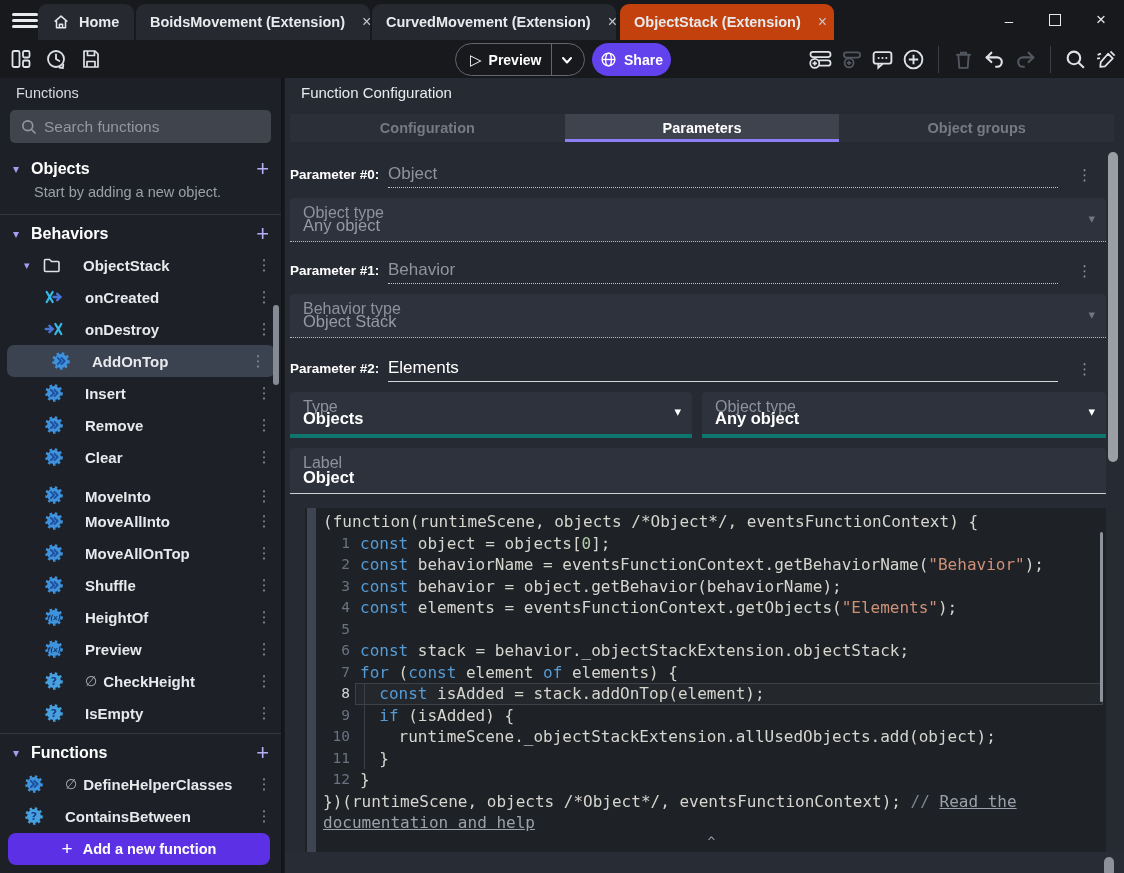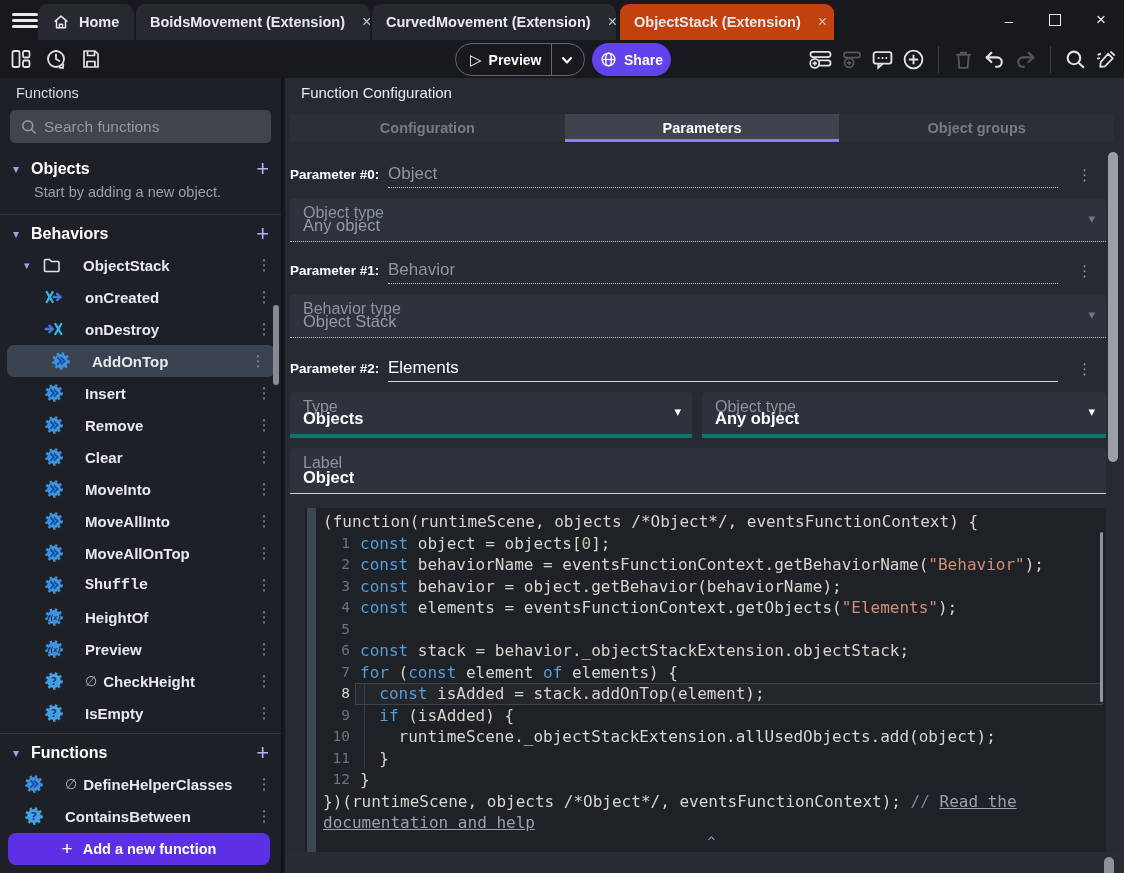--- a/index.html
+++ b/index.html
@@ -390,21 +390,21 @@
         <span class="ticon ic">
           <svg viewBox="0 0 22 22">
             <circle cx="11" cy="11" r="8.2" fill="none" stroke="#3f93dc" stroke-width="3" stroke-dasharray="2.7 2.9"></circle>
             <circle cx="11" cy="11" r="7.6" fill="#3f93dc"></circle>
             <path d="M7.5 7.5 11 11 7.5 14.5M11.5 7.5 15 11 11.5 14.5" fill="none" stroke="#1d4fa0" stroke-width="2.1" stroke-linecap="round" stroke-linejoin="round"></path>
           </svg>
         </span>
         <span class="tlabel">Clear</span>
         <span class="tdots">⋮</span>
       </div>
-      <div class="trow" style="padding-left: 44px;">
+      <div class="trow" style="padding-left: 44px; align-items: flex-end;">
         <span class="ticon ic">
           <svg viewBox="0 0 22 22">
             <circle cx="11" cy="11" r="8.2" fill="none" stroke="#3f93dc" stroke-width="3" stroke-dasharray="2.7 2.9"></circle>
             <circle cx="11" cy="11" r="7.6" fill="#3f93dc"></circle>
             <path d="M7.5 7.5 11 11 7.5 14.5M11.5 7.5 15 11 11.5 14.5" fill="none" stroke="#1d4fa0" stroke-width="2.1" stroke-linecap="round" stroke-linejoin="round"></path>
           </svg>
         </span>
         <span class="tlabel">MoveInto</span>
         <span class="tdots">⋮</span>
       </div>
@@ -423,21 +423,21 @@
         <span class="ticon ic">
           <svg viewBox="0 0 22 22">
             <circle cx="11" cy="11" r="8.2" fill="none" stroke="#3f93dc" stroke-width="3" stroke-dasharray="2.7 2.9"></circle>
             <circle cx="11" cy="11" r="7.6" fill="#3f93dc"></circle>
             <path d="M7.5 7.5 11 11 7.5 14.5M11.5 7.5 15 11 11.5 14.5" fill="none" stroke="#1d4fa0" stroke-width="2.1" stroke-linecap="round" stroke-linejoin="round"></path>
           </svg>
         </span>
         <span class="tlabel">MoveAllOnTop</span>
         <span class="tdots">⋮</span>
       </div>
-      <div class="trow" style="padding-left: 44px; font-family: Liberation Mono, monospace;">
+      <div class="trow" style="padding-left: 44px;">
         <span class="ticon ic">
           <svg viewBox="0 0 22 22">
             <circle cx="11" cy="11" r="8.2" fill="none" stroke="#3f93dc" stroke-width="3" stroke-dasharray="2.7 2.9"></circle>
             <circle cx="11" cy="11" r="7.6" fill="#3f93dc"></circle>
             <path d="M7.5 7.5 11 11 7.5 14.5M11.5 7.5 15 11 11.5 14.5" fill="none" stroke="#1d4fa0" stroke-width="2.1" stroke-linecap="round" stroke-linejoin="round"></path>
           </svg>
         </span>
         <span class="tlabel">Shuffle</span>
         <span class="tdots">⋮</span>
       </div>

